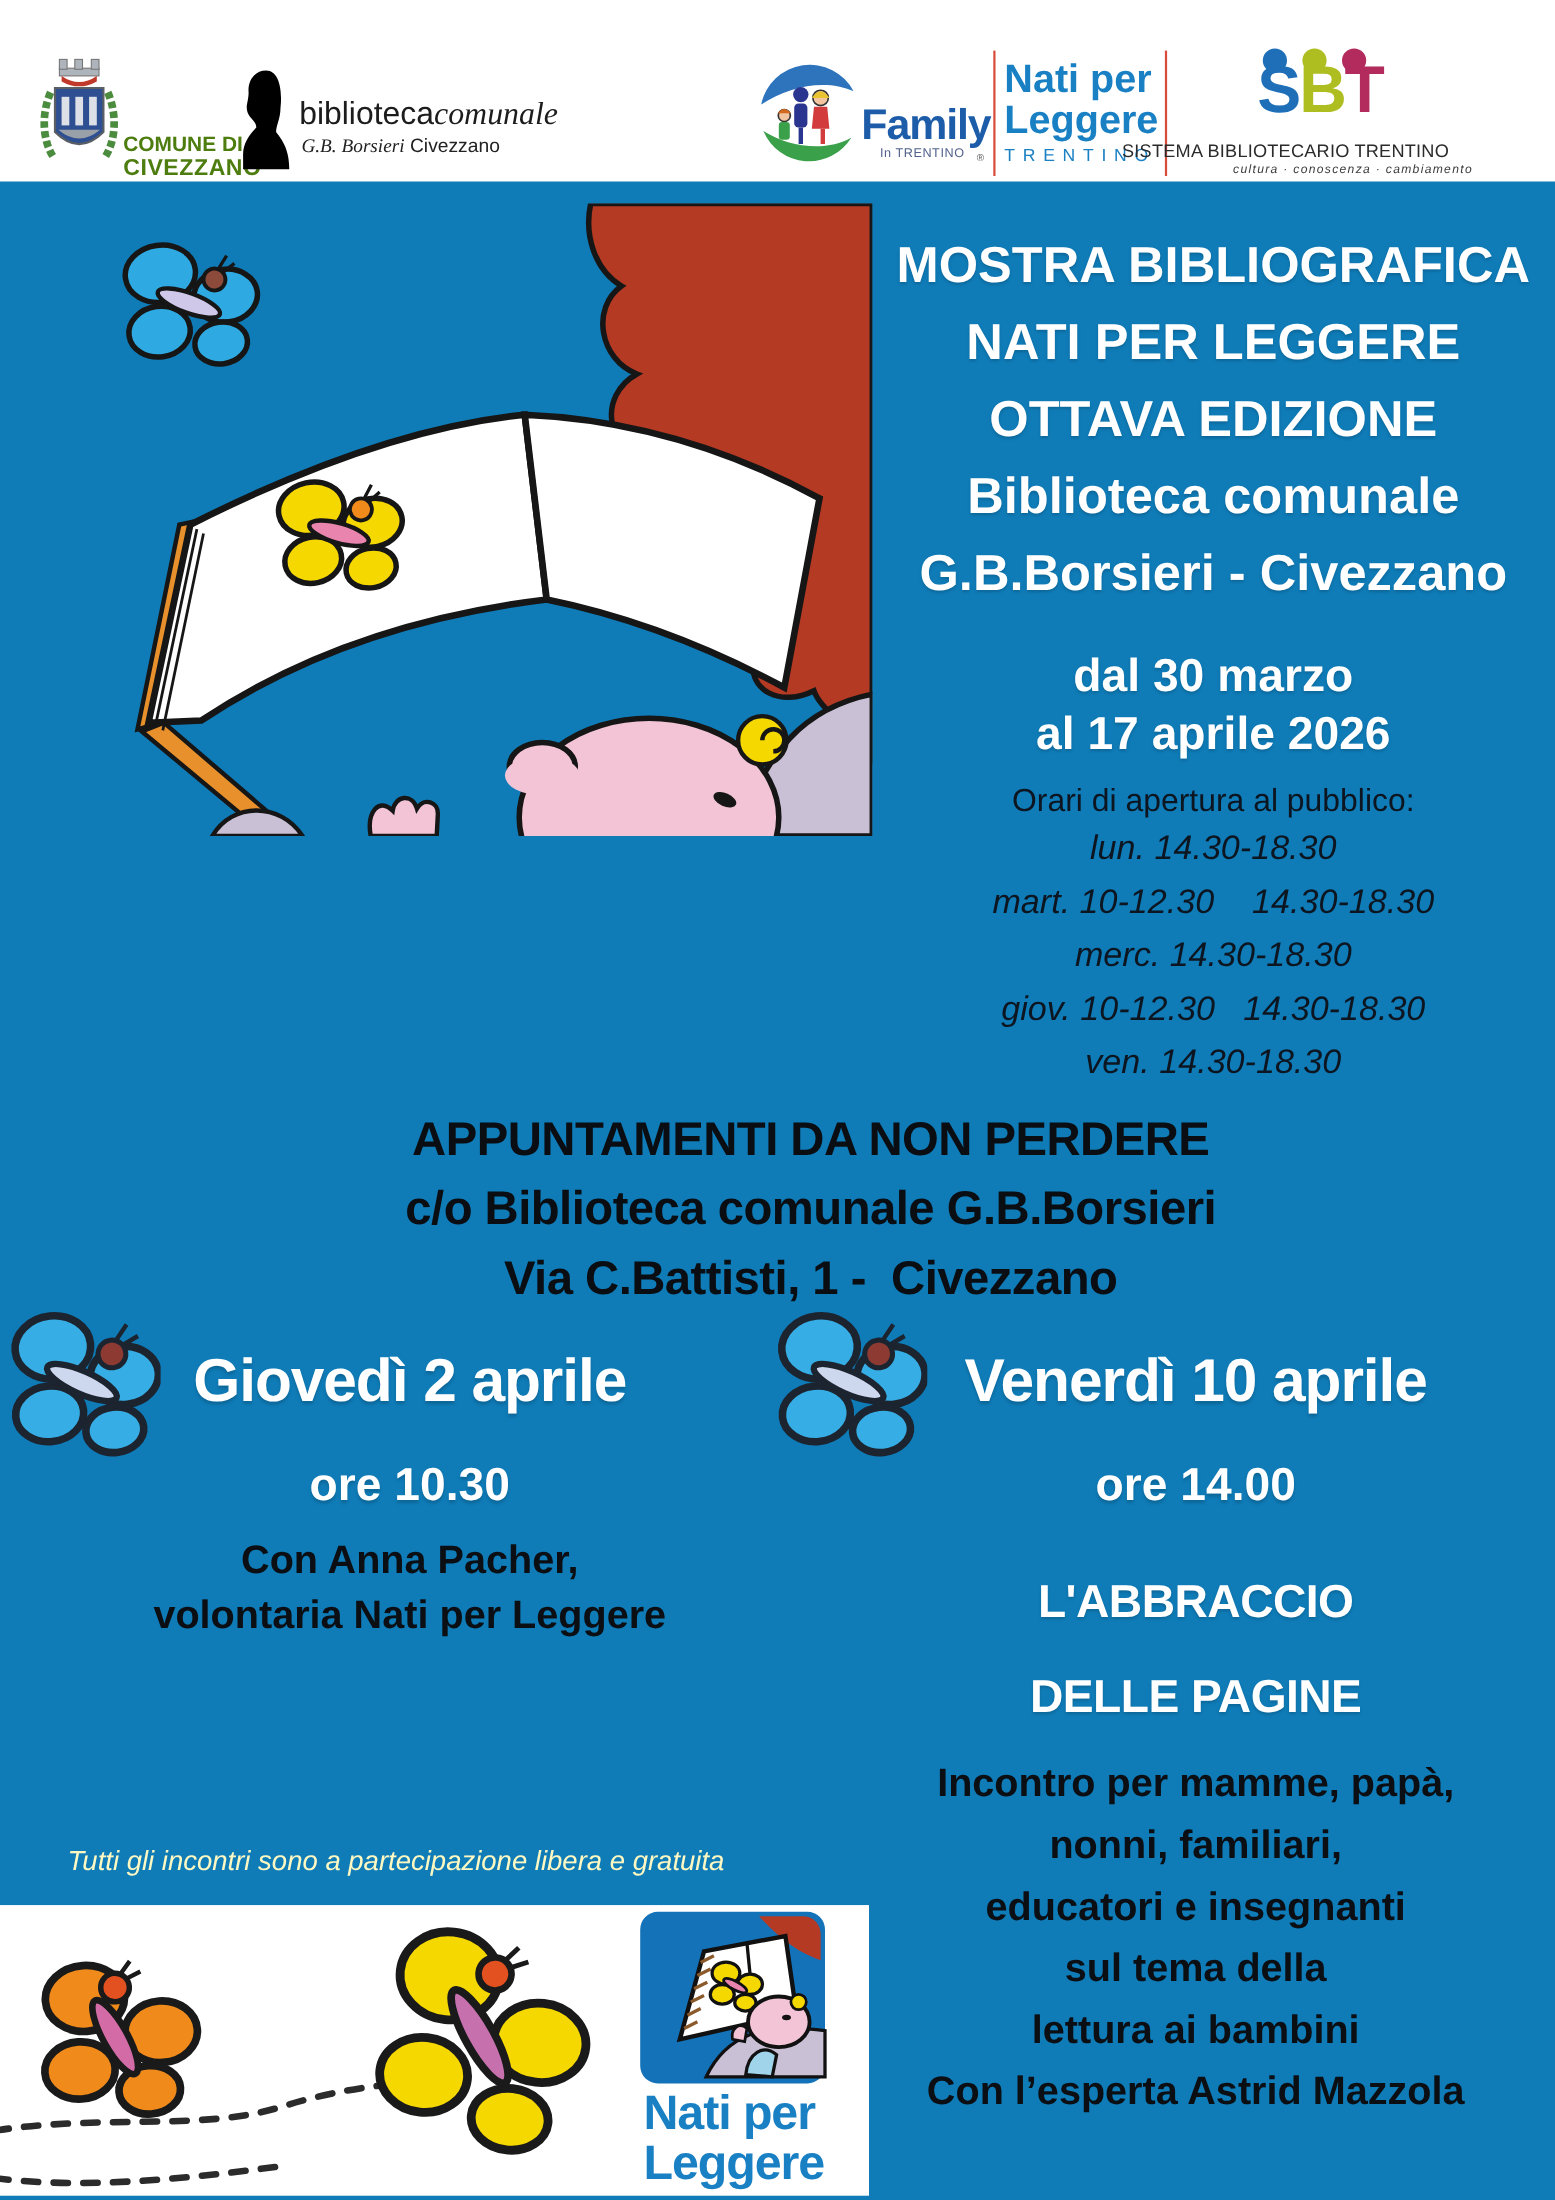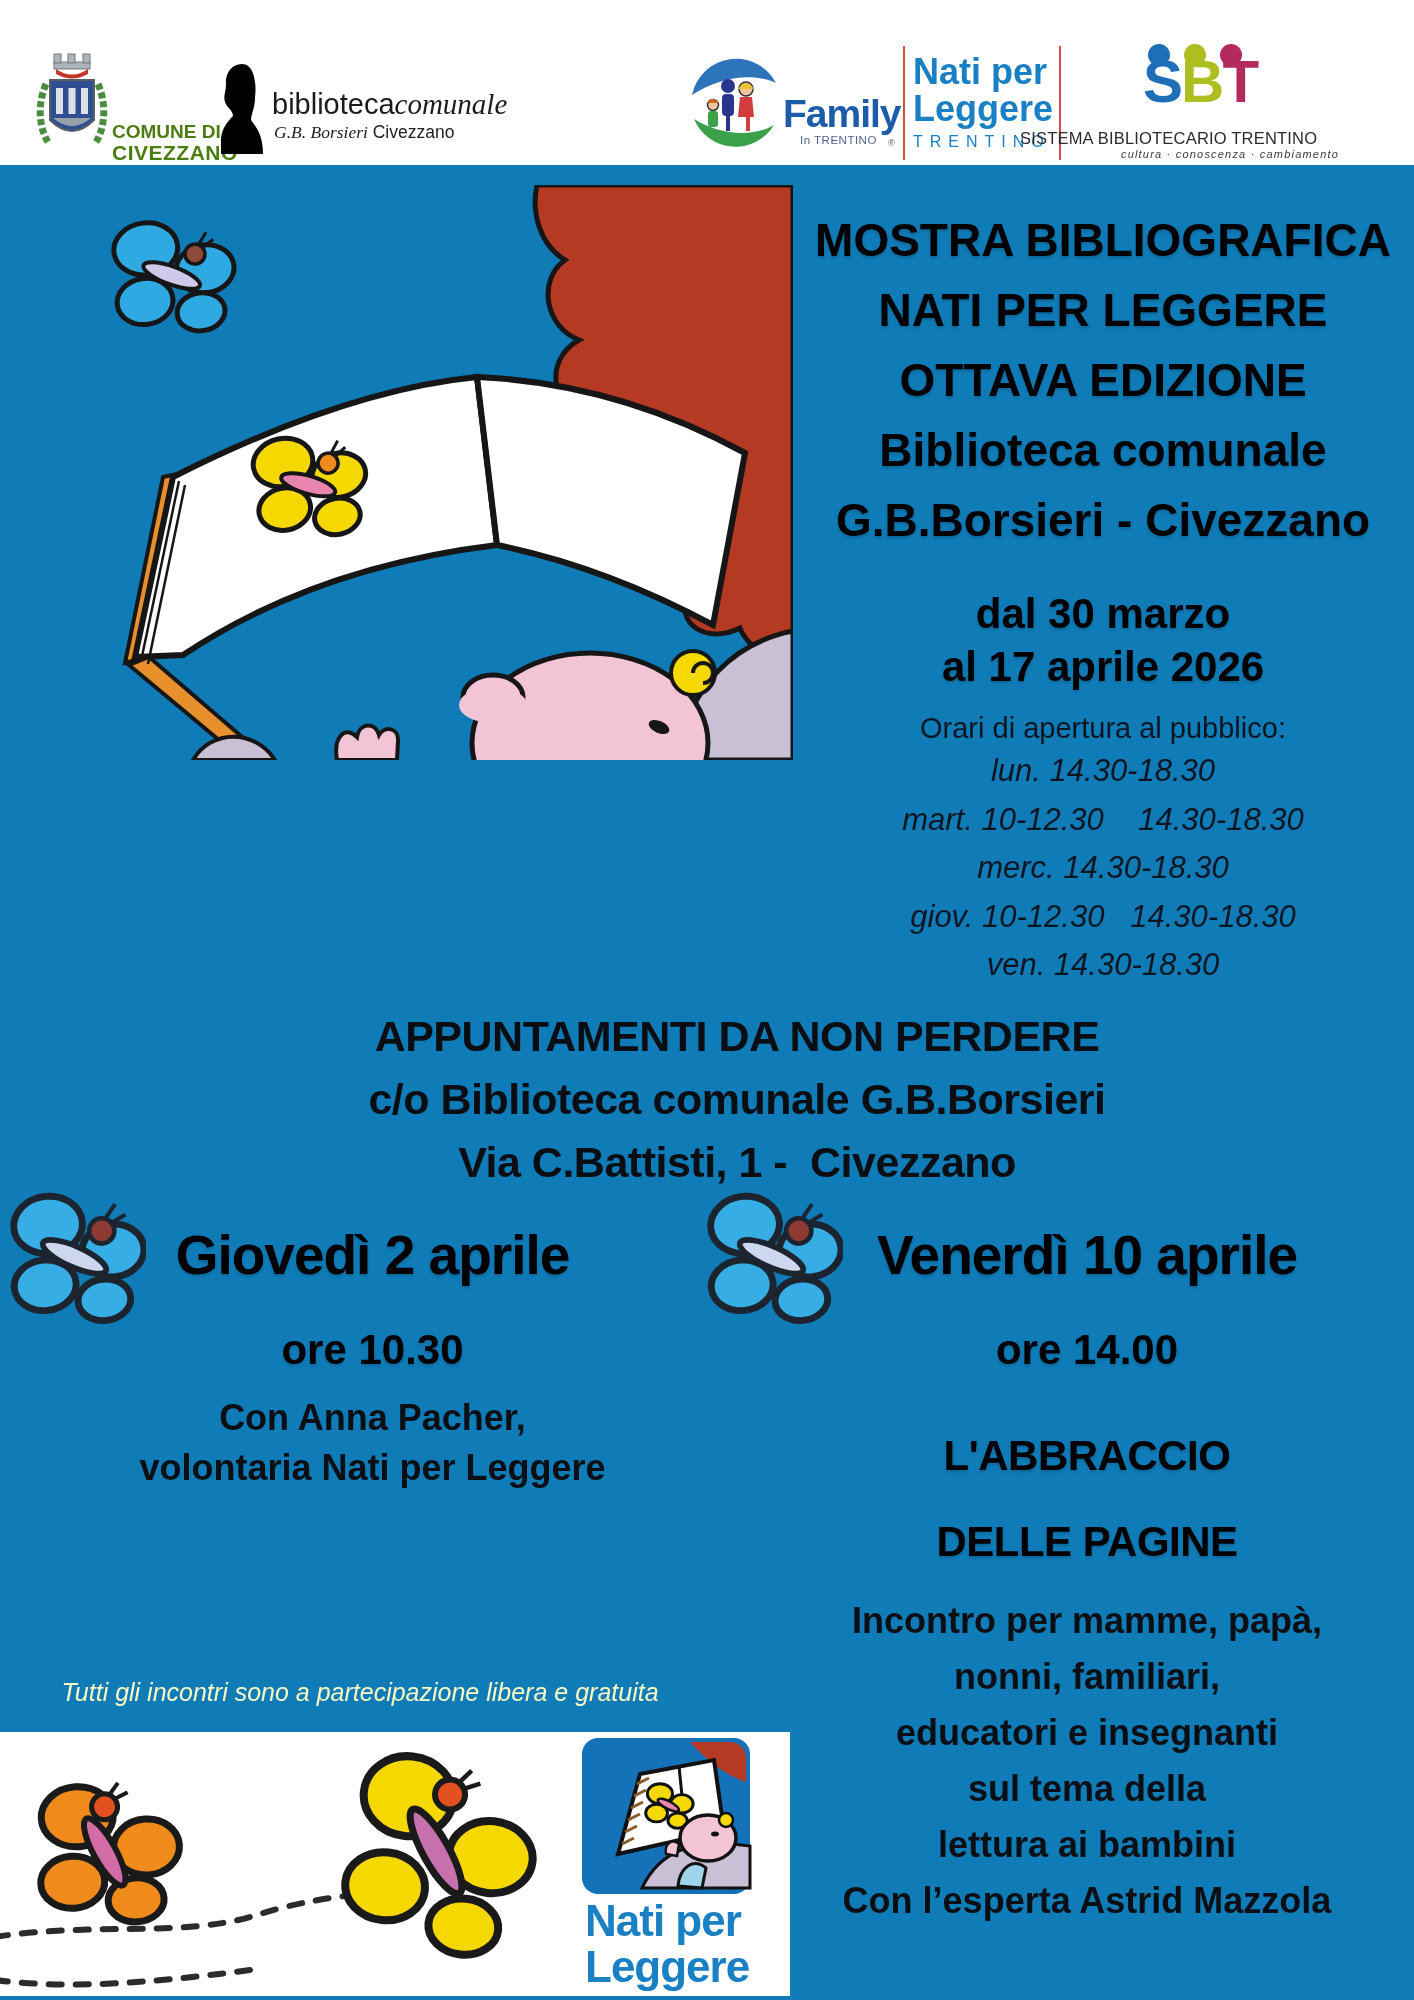--- a/index.html
+++ b/index.html
@@ -25,21 +25,21 @@
   .npl-l1{margin-top:8px;font-size:36px;font-weight:700;color:#1a80c4;line-height:1.0;}
   .npl-l2{font-size:36px;font-weight:700;color:#1a80c4;line-height:1.05;}
   .npl-l3{margin-top:5px;font-size:16px;font-weight:400;color:#1a80c4;letter-spacing:7px;}
   .sbt-dots{left:1148px;top:44px;width:110px;display:flex;gap:14px;}
   .sbt-dot{width:22px;height:22px;border-radius:50%;}
   .sbt-letters{left:1143px;top:52px;font-size:60px;font-weight:800;letter-spacing:-2px;line-height:1;}
   .sbt-name{left:1020px;top:129px;width:410px;font-size:16.5px;color:#2b2b2b;letter-spacing:.2px;}
   .sbt-tag{left:1080px;top:148px;width:300px;font-size:11px;color:#3c3c3c;
            font-style:italic;letter-spacing:1.2px;text-align:center;}
   
-  .white-bold{color:#000000;font-weight:700;text-shadow:0 2px 3px rgba(0,0,0,.18);}
+  .white-bold{color:#ffffff;font-weight:700;text-shadow:0 2px 3px rgba(0,0,0,.18);}
   .right-panel{left:798px;top:205px;width:610px;text-align:center;}
   .rp-title{font-size:46px;line-height:70px;}
   .rp-date{margin-top:32px;font-size:42px;line-height:53px;}
   .hours{margin-top:16px;color:#0c1520;}
   .hours-title{font-size:29px;line-height:38px;font-weight:400;}
   .hours-line{font-size:31px;line-height:48.5px;font-weight:400;white-space:pre;font-style:italic;}
   .appointments{left:177px;top:1005px;width:1120px;text-align:center;color:#0a0d12;
                 font-weight:700;font-size:43px;line-height:63px;letter-spacing:-.5px;}
   .appointments .pre{white-space:pre;}
   .event-col{text-align:center;top:1215px;}

